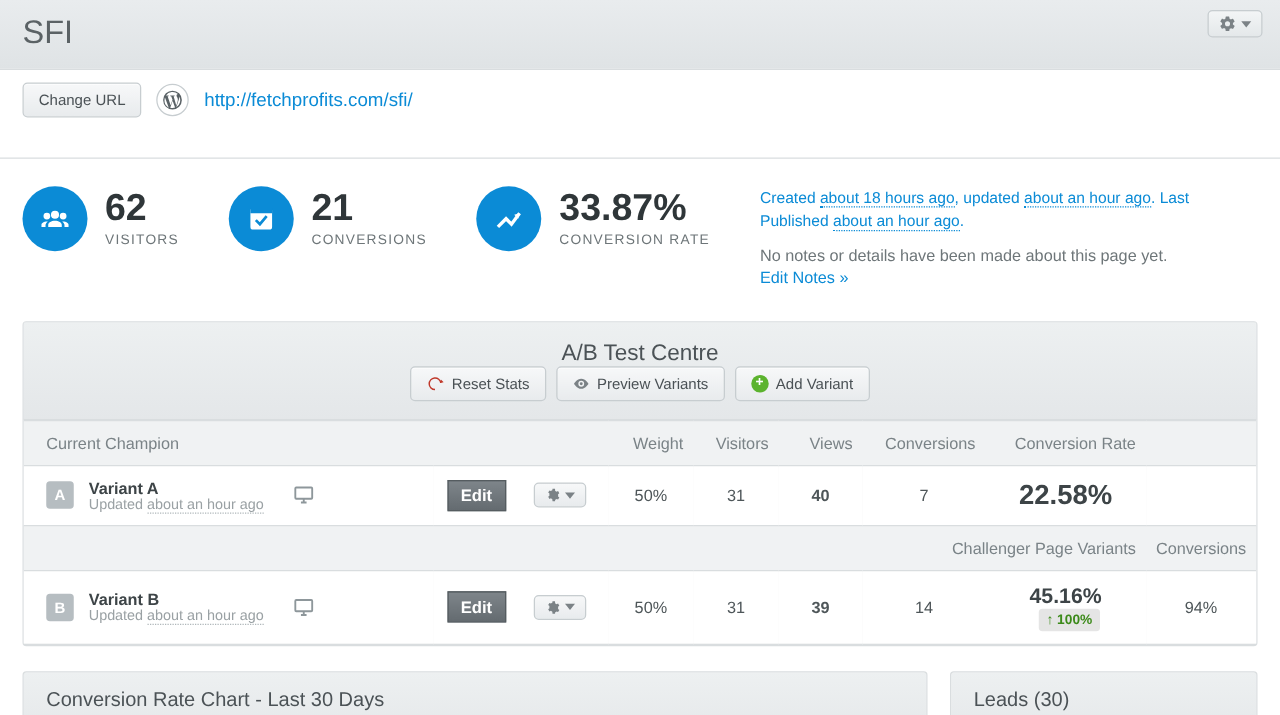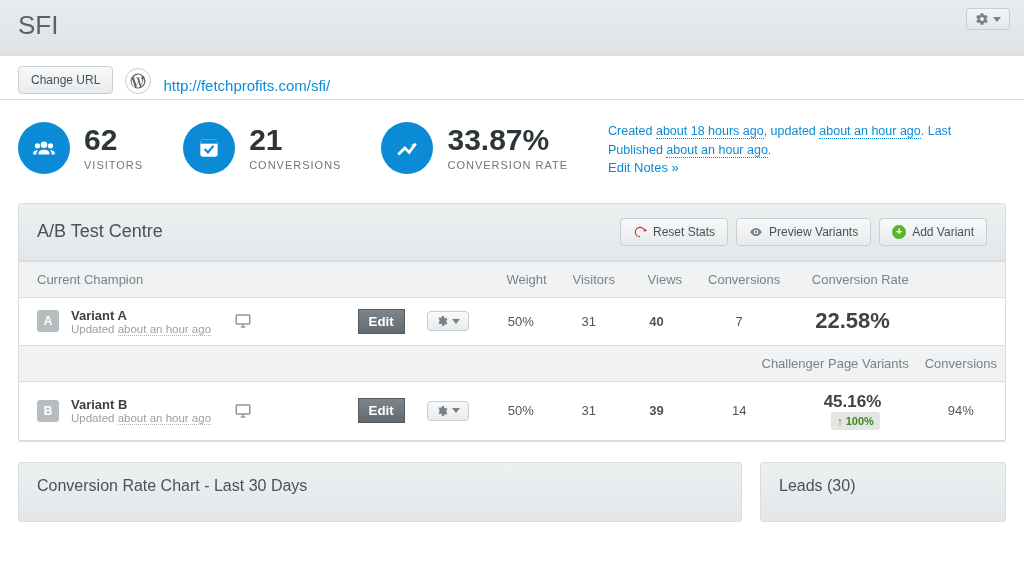--- a/index.html
+++ b/index.html
@@ -46,22 +46,22 @@
     border:1px solid #c7cdd0;
     border-radius:4px;
     padding:3px 8px;
     color:#7b8286;
     font-size:12px;
     display:flex;align-items:center;gap:4px;
   }
 
   
   .url-row{
-    display:flex;align-items:flex-end;gap:12px;
-    padding:10px 18px 5px;
+    display:flex;align-items:center;gap:12px;
+    padding:10px 18px 32px;
     border-bottom:1px solid var(--grey-border);
   }
   .btn{
     display:inline-flex;align-items:center;gap:6px;
     background:linear-gradient(#f7f8f9,#e8ebed);
     border:1px solid #c7cdd0;
     border-radius:4px;
     padding:6px 12px;
     font-size:12px;
     color:#4a5155;
@@ -107,20 +107,21 @@
     margin:0 18px 20px;
     border:1px solid var(--grey-border);
     border-radius:3px;
     background:var(--grey-bg-light);
   }
   .card-header{
     display:flex;align-items:center;justify-content:space-between;
     padding:14px 18px;
     background:linear-gradient(#edf0f1,#e4e7e9);
     border-bottom:1px solid var(--grey-border);
+    flex-direction:column;
   }
   .card-header h2{margin:0;font-size:18px;font-weight:400;color:#4b5256;}
   .card-actions{display:flex;gap:8px;}
   .pill-icon{width:14px;height:14px;display:inline-flex;align-items:center;justify-content:center;}
   .plus-circle{
     width:14px;height:14px;border-radius:50%;
     background:#5bb32e;color:#fff;font-size:11px;font-weight:700;
     display:inline-flex;align-items:center;justify-content:center;line-height:1;
   }
 
@@ -256,20 +257,21 @@
     <div>
       <div class="stat-val">33.87%</div>
       <div class="stat-lbl">CONVERSION RATE</div>
     </div>
   </div>
 
   <div class="stat-meta">
     <div class="line1">
       <span>Created </span><a href="#" class="dotted">about 18 hours ago</a><span>, updated </span><a href="#" class="dotted">about an hour ago</a><span>. Last Published </span><a href="#" class="dotted">about an hour ago</a><span>.</span>
     </div>
+    <div class="line2">No notes or details have been made about this page yet.</div>
     <a href="#">Edit Notes »</a>
   </div>
 </div>
 
 <div class="card">
   <div class="card-header">
     <h2>A/B Test Centre</h2>
     <div class="card-actions">
       <button class="btn">
         <span class="pill-icon">

